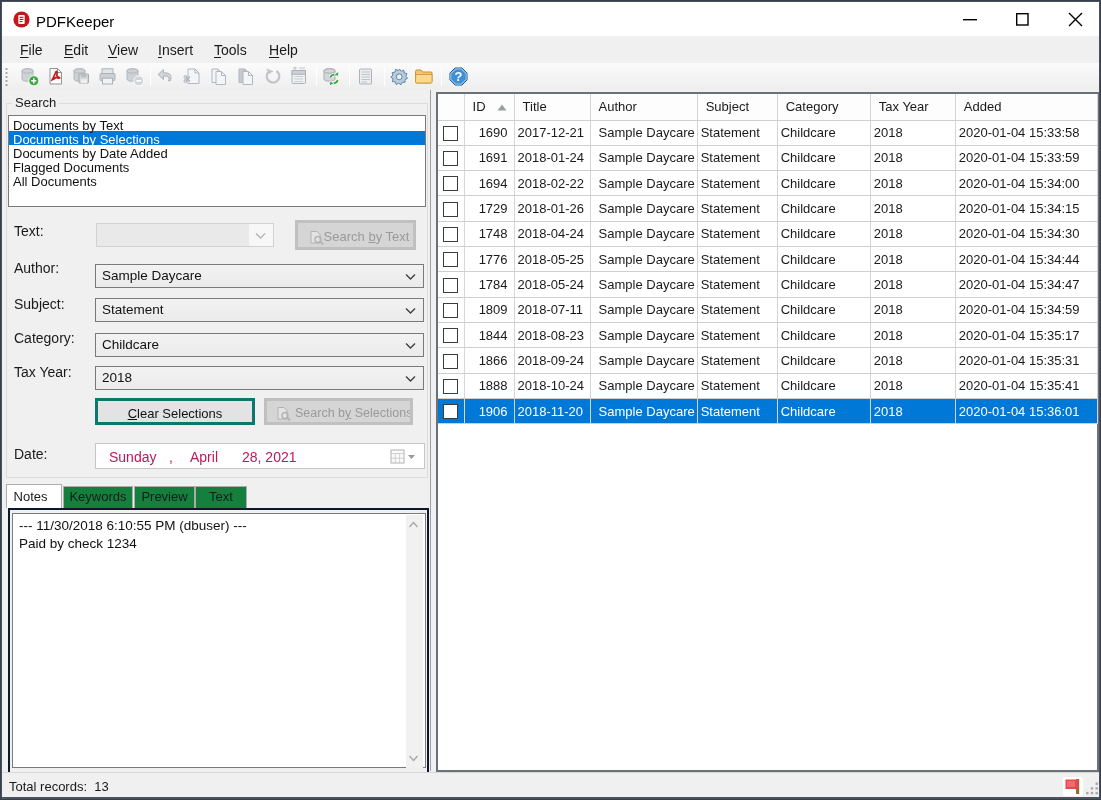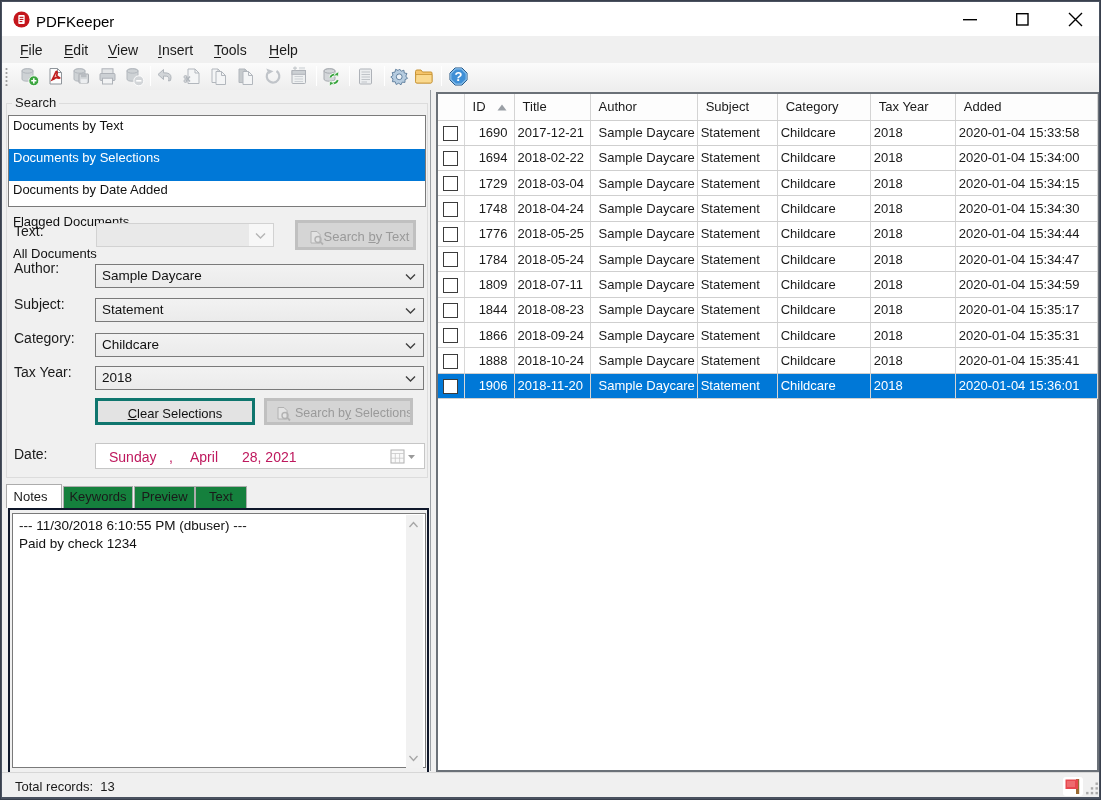--- a/index.html
+++ b/index.html
@@ -19,21 +19,21 @@
 #toolbar { position:absolute; left:2px; top:63px; width:1097px; height:27px; background:linear-gradient(#fbfbfb,#eeeeee); }
 .tbsep { position:absolute; top:3px; width:1px; height:20px; background:#c3c3c3; border-right:1px solid #fff; }
 .ticon { position:absolute; top:3px; width:21px; height:21px; }
 
 #client { position:absolute; left:2px; top:90px; width:1097px; height:682px; background:#f0f0f0; }
 
 #groupbox { position:absolute; left:4px; top:13px; width:422px; height:375px; border:1px solid #dcdcdc; }
 #gb-label { position:absolute; left:10px; top:5px; background:#f0f0f0; padding:0 3px; font-size:13px; color:#1a1a1a; }
 
 #listbox { position:absolute; left:6px; top:25px; width:418px; height:92px; background:#fff; border:1px solid #7a7a7a; font-size:13px; color:#111; padding-top:1px; }
-.li { height:32px; line-height:17.5px; padding-left:4px; white-space:nowrap; }
+.li { height:14px; line-height:17.5px; padding-left:4px; white-space:nowrap; }
 .li.sel { background:#0078d7; color:#fff; }
 .lbl { position:absolute; font-size:14px; color:#1a1a1a; }
 
 .combo { position:absolute; left:93px; width:329px; height:24px; background:linear-gradient(#f2f2f2,#ebebeb); border:1px solid #7a7a7a; font-size:13.5px; color:#111; line-height:21px; padding-left:6px; }
 .combo .chev { position:absolute; right:7px; top:7px; width:11px; height:9px; display:block; line-height:0; }
 .combo.dis { left:94px; width:178px; background:linear-gradient(90deg,#e9e9e9 0 152px,#f7f7f7 152px); border-color:#d2d2d2; }
 
 .btn { position:absolute; height:27px; background:#e3e3e3; border:3px solid #0f766e; font-size:13px; color:#111; text-align:center; white-space:nowrap; overflow:hidden; }
 .btn.dis { background:#d5d5d5; border-color:#c0c0c0; color:#9a9a9a; }
 .btn u { text-decoration:underline; text-underline-offset:1px; }
@@ -53,21 +53,21 @@
 #gtable { border-collapse:collapse; table-layout:fixed; width:660px; font-size:13px; color:#1a1a1a; }
 #gtable th { font-weight:normal; text-align:left; height:26px; border-right:1px solid #d4d4d4; border-bottom:1px solid #cfcfcf; padding:0 0 0 8px; background:#fdfdfd; }
 #gtable td { height:25.34px; border-right:1px solid #d4d4d4; border-bottom:1px solid #cfcfcf; padding:0 0 0 3px; white-space:nowrap; overflow:hidden; }
 #gtable td:nth-child(4) { padding-left:8px; }
 #gtable td.idc { text-align:right; padding:0 6px 0 0; }
 #gtable td.cbc, #gtable th.cbc { padding:0; text-align:center; border-right:1px solid #d8d8d8; }
 .cb { display:inline-block; width:15px; height:15px; border:1.5px solid #3c3c3c; background:#fff; vertical-align:middle; }
 tr.sel td { background:#0078d7; color:#fff; border-right-color:#2f8cdb; border-bottom-color:#0078d7; }
 
 #statusbar { position:absolute; left:2px; top:772px; width:1097px; height:26px; background:#f0f0f0; border-top:1px solid #d7d7d7; }
-#statusbar .txt { position:absolute; left:7px; top:6px; font-size:13px; color:#1a1a1a;margin-left:6px; }
+#statusbar .txt { position:absolute; left:7px; top:6px; font-size:13px; color:#1a1a1a; }
 </style></head>
 <body>
 <div id="frame"></div>
 <div id="frame2"></div>
 <div id="titlebar">
   <svg class="abs" style="left:10.5px;top:8.5px" width="17" height="17" viewBox="0 0 16 16">
     <circle cx="8" cy="8" r="7.6" fill="#c4161c"></circle>
     <rect x="5" y="3.8" width="6" height="8.4" rx="0.8" fill="#fff"></rect>
     <rect x="6.2" y="5.4" width="3.6" height="1.1" fill="#c4161c"></rect>
     <rect x="6.2" y="7.4" width="3.6" height="1.1" fill="#c4161c"></rect>
@@ -301,32 +301,42 @@
             <td class="idc">1690</td>
             <td>2017-12-21</td>
             <td>Sample Daycare</td>
             <td>Statement</td>
             <td>Childcare</td>
             <td>2018</td>
             <td>2020-01-04 15:33:58</td>
           </tr>
 <tr>
             <td class="cbc"><span class="cb"></span></td>
+            <td class="idc">1691</td>
+            <td>2018-01-24</td>
+            <td>Sample Daycare</td>
+            <td>Statement</td>
+            <td>Childcare</td>
+            <td>2018</td>
+            <td>2020-01-04 15:33:59</td>
+          </tr>
+<tr>
+            <td class="cbc"><span class="cb"></span></td>
             <td class="idc">1694</td>
             <td>2018-02-22</td>
             <td>Sample Daycare</td>
             <td>Statement</td>
             <td>Childcare</td>
             <td>2018</td>
             <td>2020-01-04 15:34:00</td>
           </tr>
 <tr>
             <td class="cbc"><span class="cb"></span></td>
             <td class="idc">1729</td>
-            <td>2018-03-04</td>
+            <td>2018-01-26</td>
             <td>Sample Daycare</td>
             <td>Statement</td>
             <td>Childcare</td>
             <td>2018</td>
             <td>2020-01-04 15:34:15</td>
           </tr>
 <tr>
             <td class="cbc"><span class="cb"></span></td>
             <td class="idc">1748</td>
             <td>2018-04-24</td>

